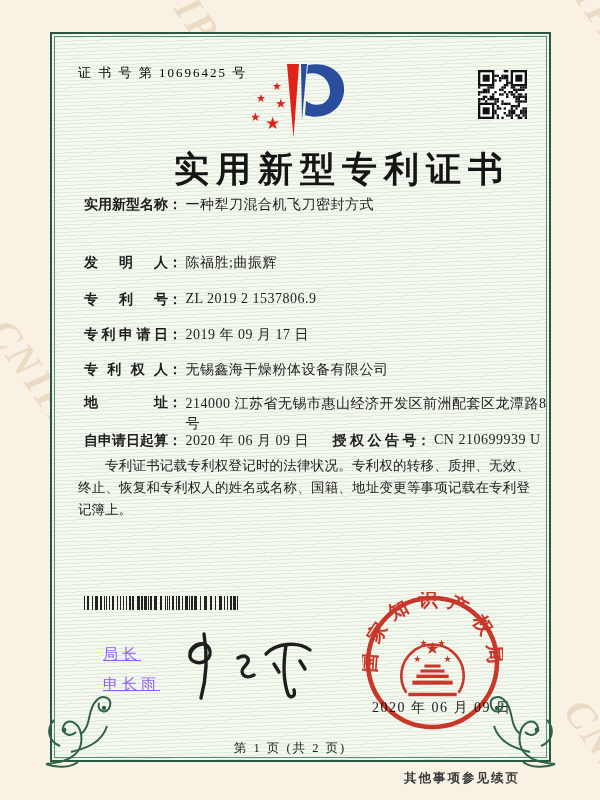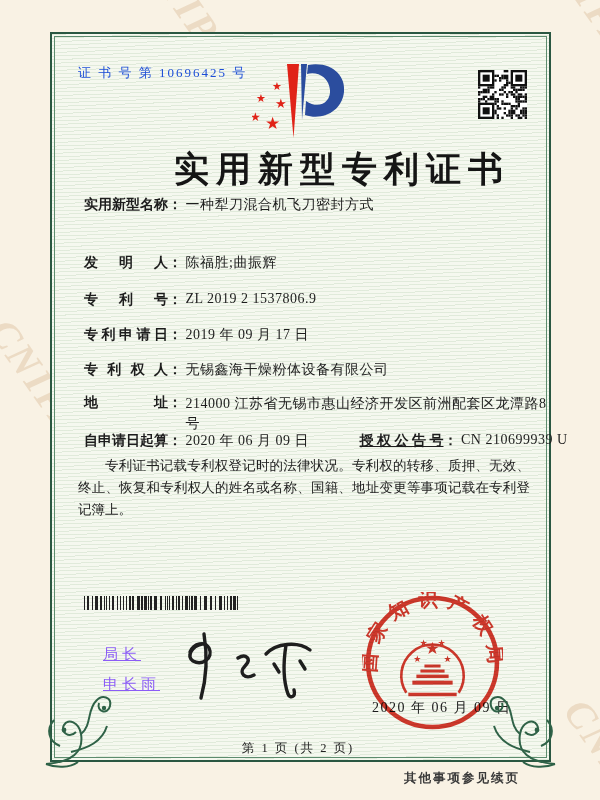--- a/index.html
+++ b/index.html
@@ -26,40 +26,40 @@
     background-image:repeating-linear-gradient(178deg,
       rgba(150,185,145,0.22) 0px, rgba(150,185,145,0.22) 1px,
       rgba(255,255,255,0) 1px, rgba(255,255,255,0) 3.6px);
   }
   .frame-inner{
     position:absolute;inset:2px;border:1px solid #5d8c6e;
   }
 
   .certno{
     position:absolute;left:78px;top:64px;font-size:13px;letter-spacing:2px;
-    color:#1d4ed8;
+    color:#000000;
   }
 
   .logo{position:absolute;left:252px;top:58px;width:100px;height:88px;}
   .qr{position:absolute;left:478px;top:70px;width:49px;height:49px;}
 
   .title{
     position:absolute;left:50px;top:146px;width:584px;text-align:center;
     font-size:35px;font-weight:700;letter-spacing:7px;color:#151515;
   }
 
   .row{position:absolute;left:84px;font-size:14px;color:#1d1d1d;white-space:nowrap;}
   .lbl{
     display:inline-block;width:84px;text-align:justify;text-align-last:justify;
     font-weight:600;vertical-align:top;
   }
   .colon{display:inline-block;width:14px;font-weight:600;vertical-align:top;}
   .val{display:inline-block;letter-spacing:0.5px;vertical-align:top;}
   .val.wrap{white-space:normal;width:372px;line-height:1.45;}
-  .pair2{margin-left:47px;text-decoration:underline;}
+  .pair2{margin-left:20px;}
 
   .body-text{
     position:absolute;left:78px;top:455px;width:452px;
     font-size:13.5px;line-height:1.62;color:#222;text-align:justify;
   }
   .body-text p{margin:0;text-indent:2em;}
 
   .barcode{position:absolute;left:84px;top:596px;width:156px;height:14px;}
 
   .director{position:absolute;left:103px;font-size:15px;letter-spacing:4px;color:#8b5cf6;text-decoration:underline;}
@@ -69,21 +69,21 @@
     position:absolute;left:372px;top:699px;font-size:14px;letter-spacing:1.5px;
     color:#1b1b1b;z-index:1;white-space:nowrap;
   }
   .seal{
     position:absolute;left:362px;top:592px;width:141px;height:141px;z-index:2;
     mix-blend-mode:multiply;opacity:0.93;
   }
 
   .pageno{
     position:absolute;left:50px;top:740px;width:480px;text-align:center;
-    font-size:12.5px;letter-spacing:2px;color:#222;padding-left:8px;
+    font-size:12.5px;letter-spacing:2px;color:#222;
   }
   .cont-note{
     position:absolute;left:40px;top:770px;width:480px;text-align:right;
     font-size:12.5px;letter-spacing:2px;color:#3a3a3a;font-weight:600;
   }
 
   .corner{position:absolute;width:95px;height:95px;z-index:3;}
   .corner.bl{left:38px;top:678px;}
   .corner.br{left:468px;top:678px;transform:scaleX(-1);}
 </style>

